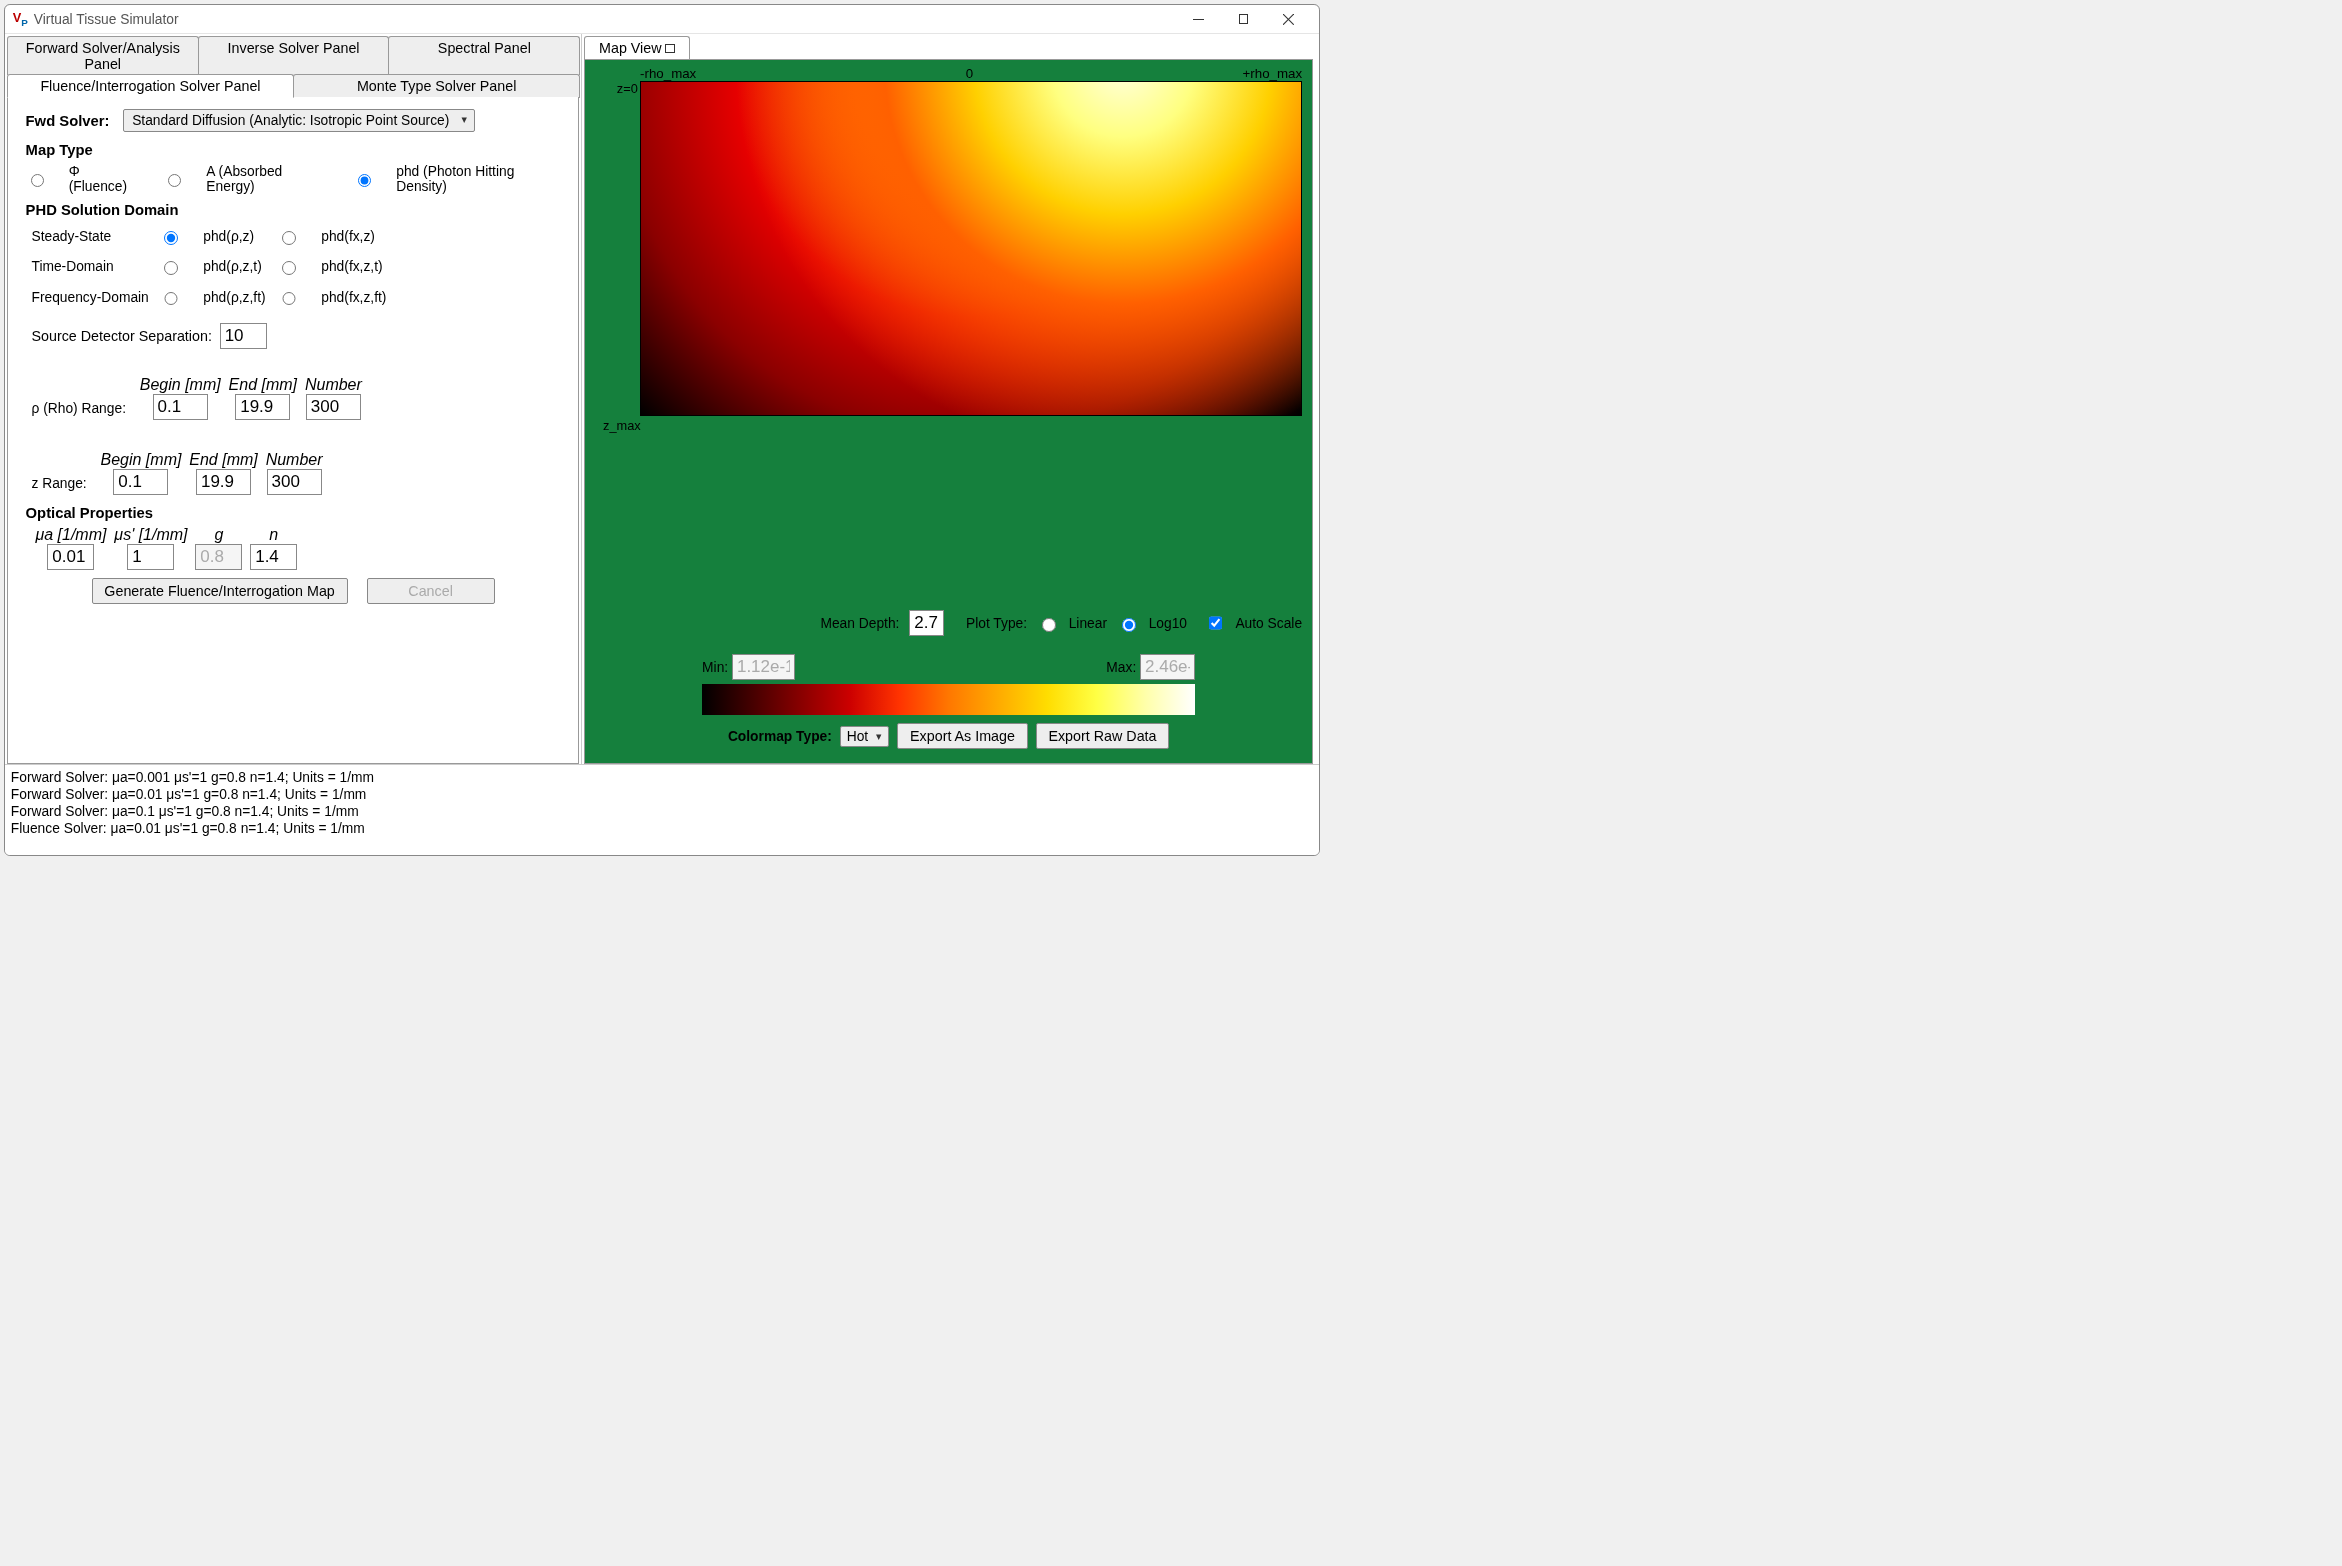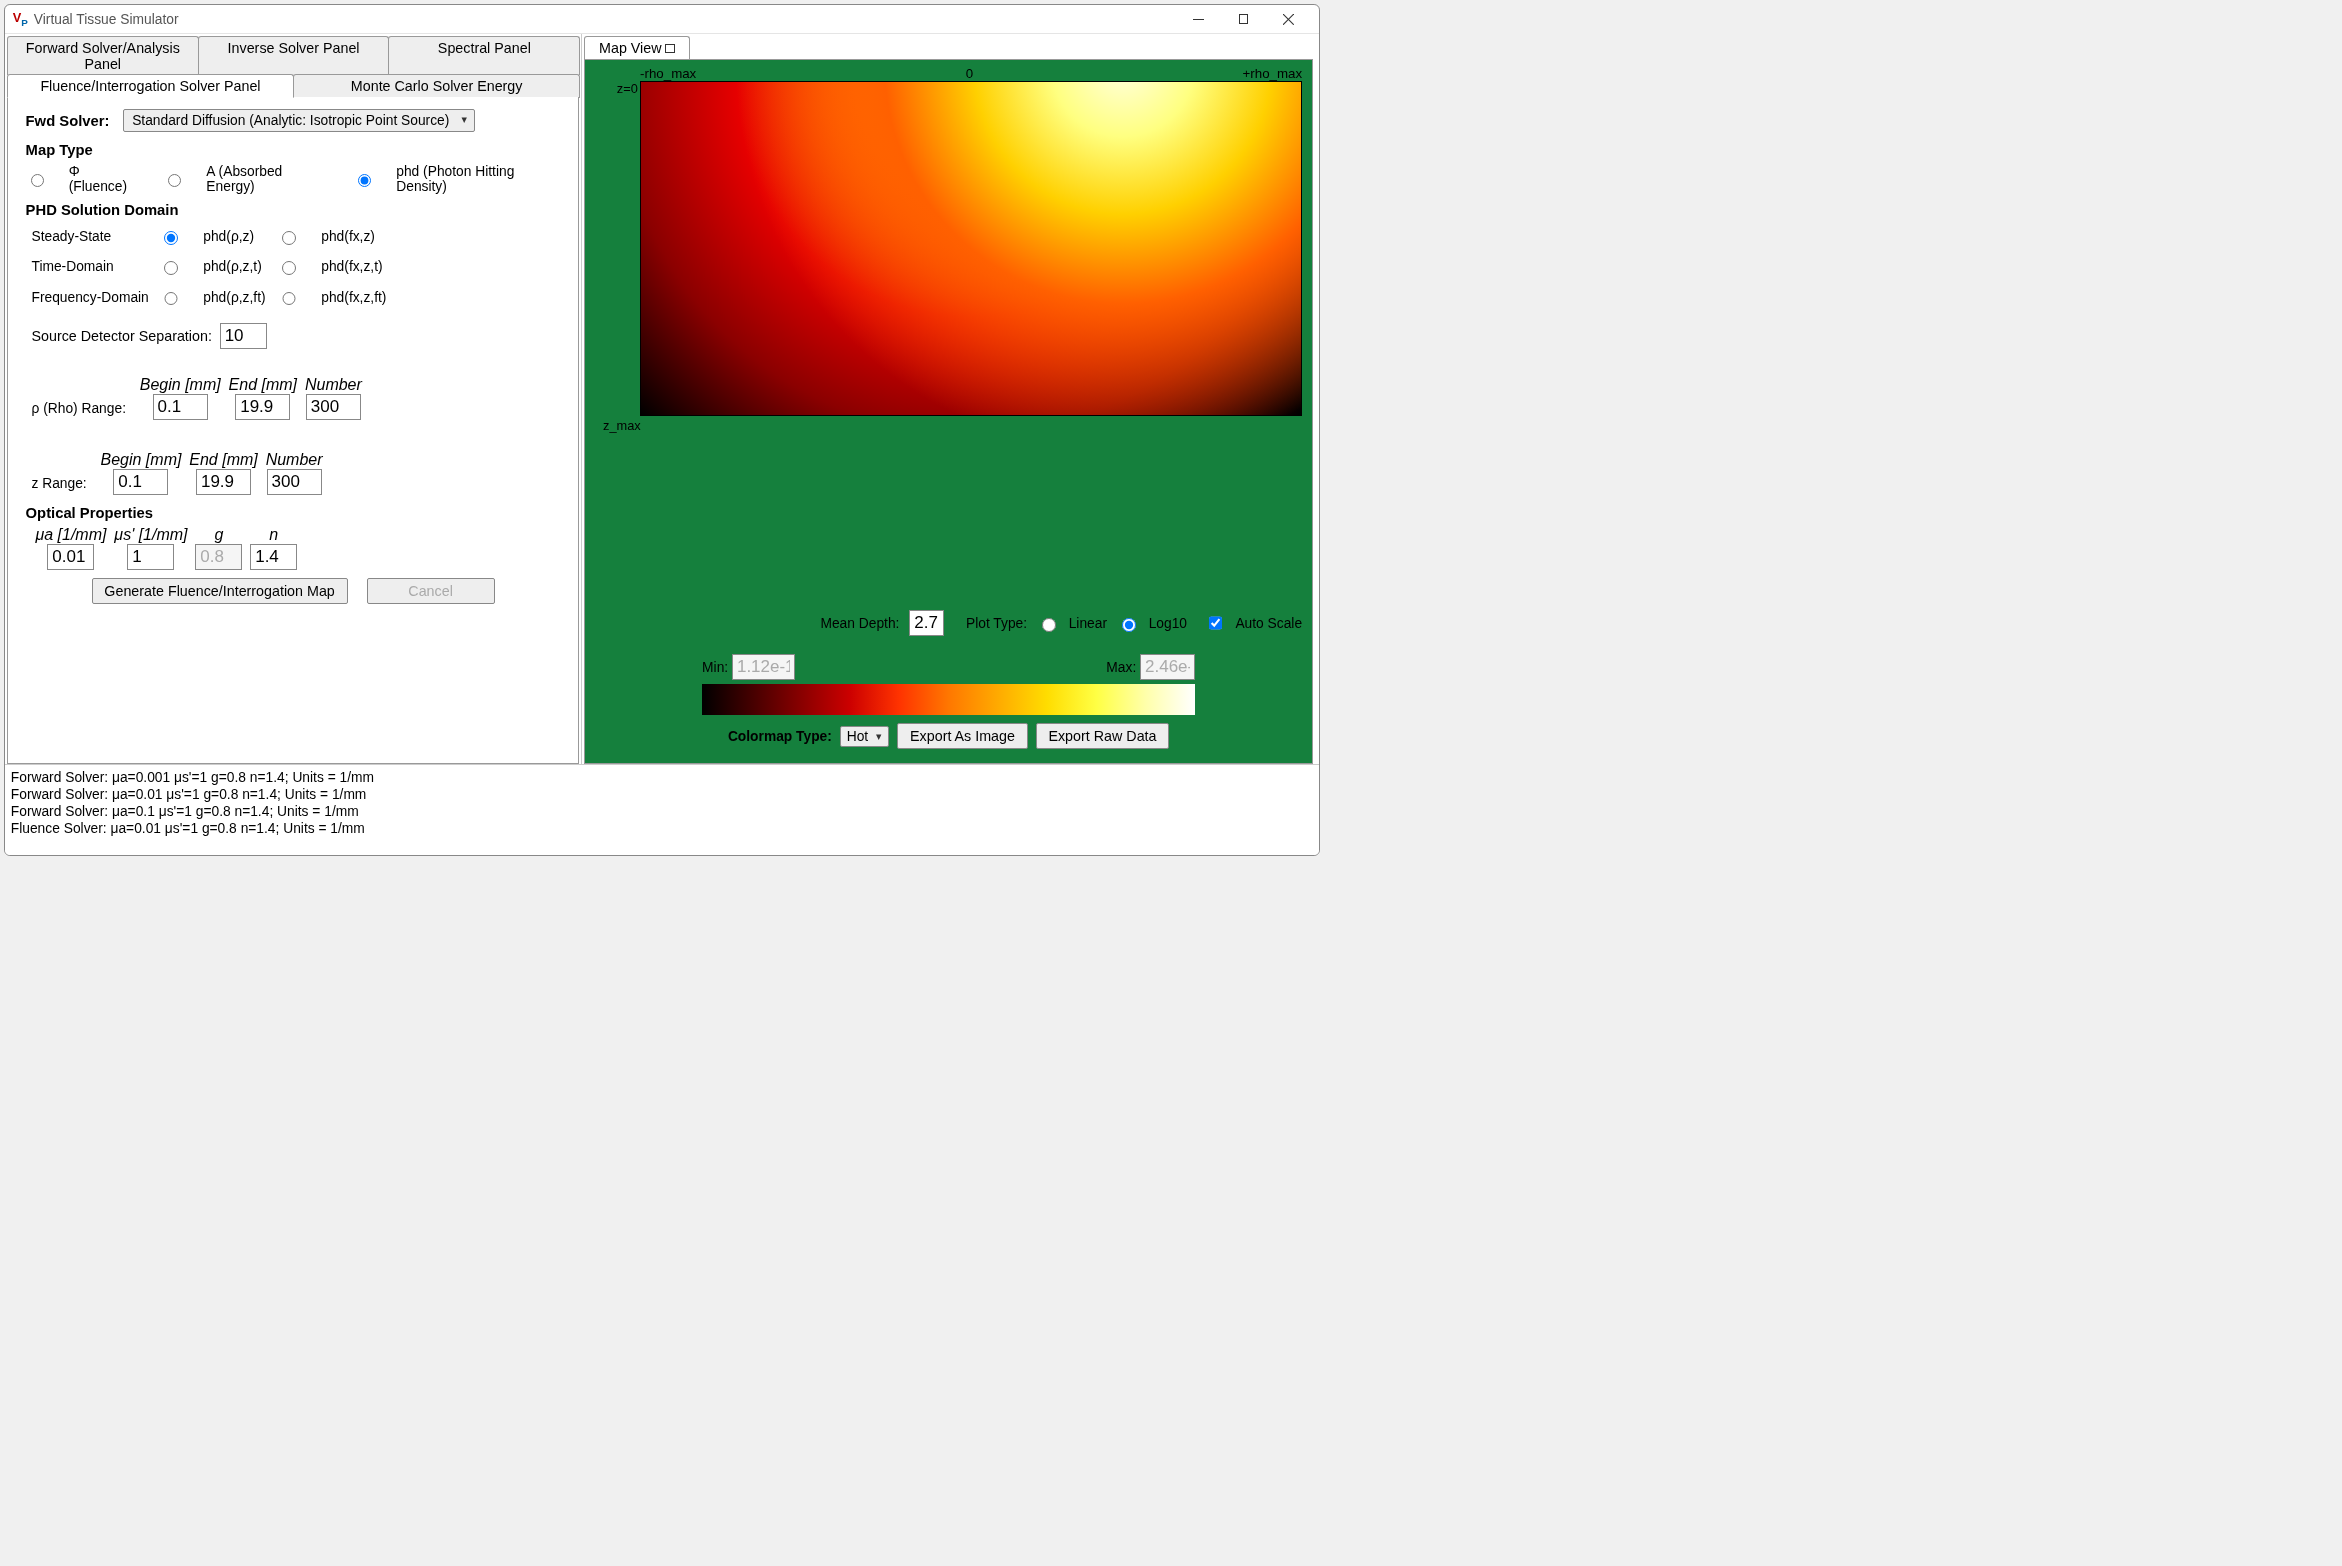--- a/index.html
+++ b/index.html
@@ -91,21 +91,21 @@
   <div class="content">
 
     <div class="leftpane">
       <div class="tabs-row upper">
         <div class="tab">Forward Solver/Analysis Panel</div>
         <div class="tab">Inverse Solver Panel</div>
         <div class="tab">Spectral Panel</div>
       </div>
       <div class="tabs-row lower">
         <div class="tab active">Fluence/Interrogation Solver Panel</div>
-        <div class="tab">Monte Carlo Solver Energy</div>
+        <div class="tab">Monte Type Solver Panel</div>
       </div>
 
       <div class="panelbody">
         <div class="row">
           <label class="head" style="margin-right:13.8px;">Fwd Solver:</label>
           <span class="combo-wrap"><select class="combo"><option>Standard Diffusion (Analytic: Isotropic Point Source)</option></select></span>
         </div>
 
         <div class="sectionhd">Map Type</div>
         <div class="radio-row">

